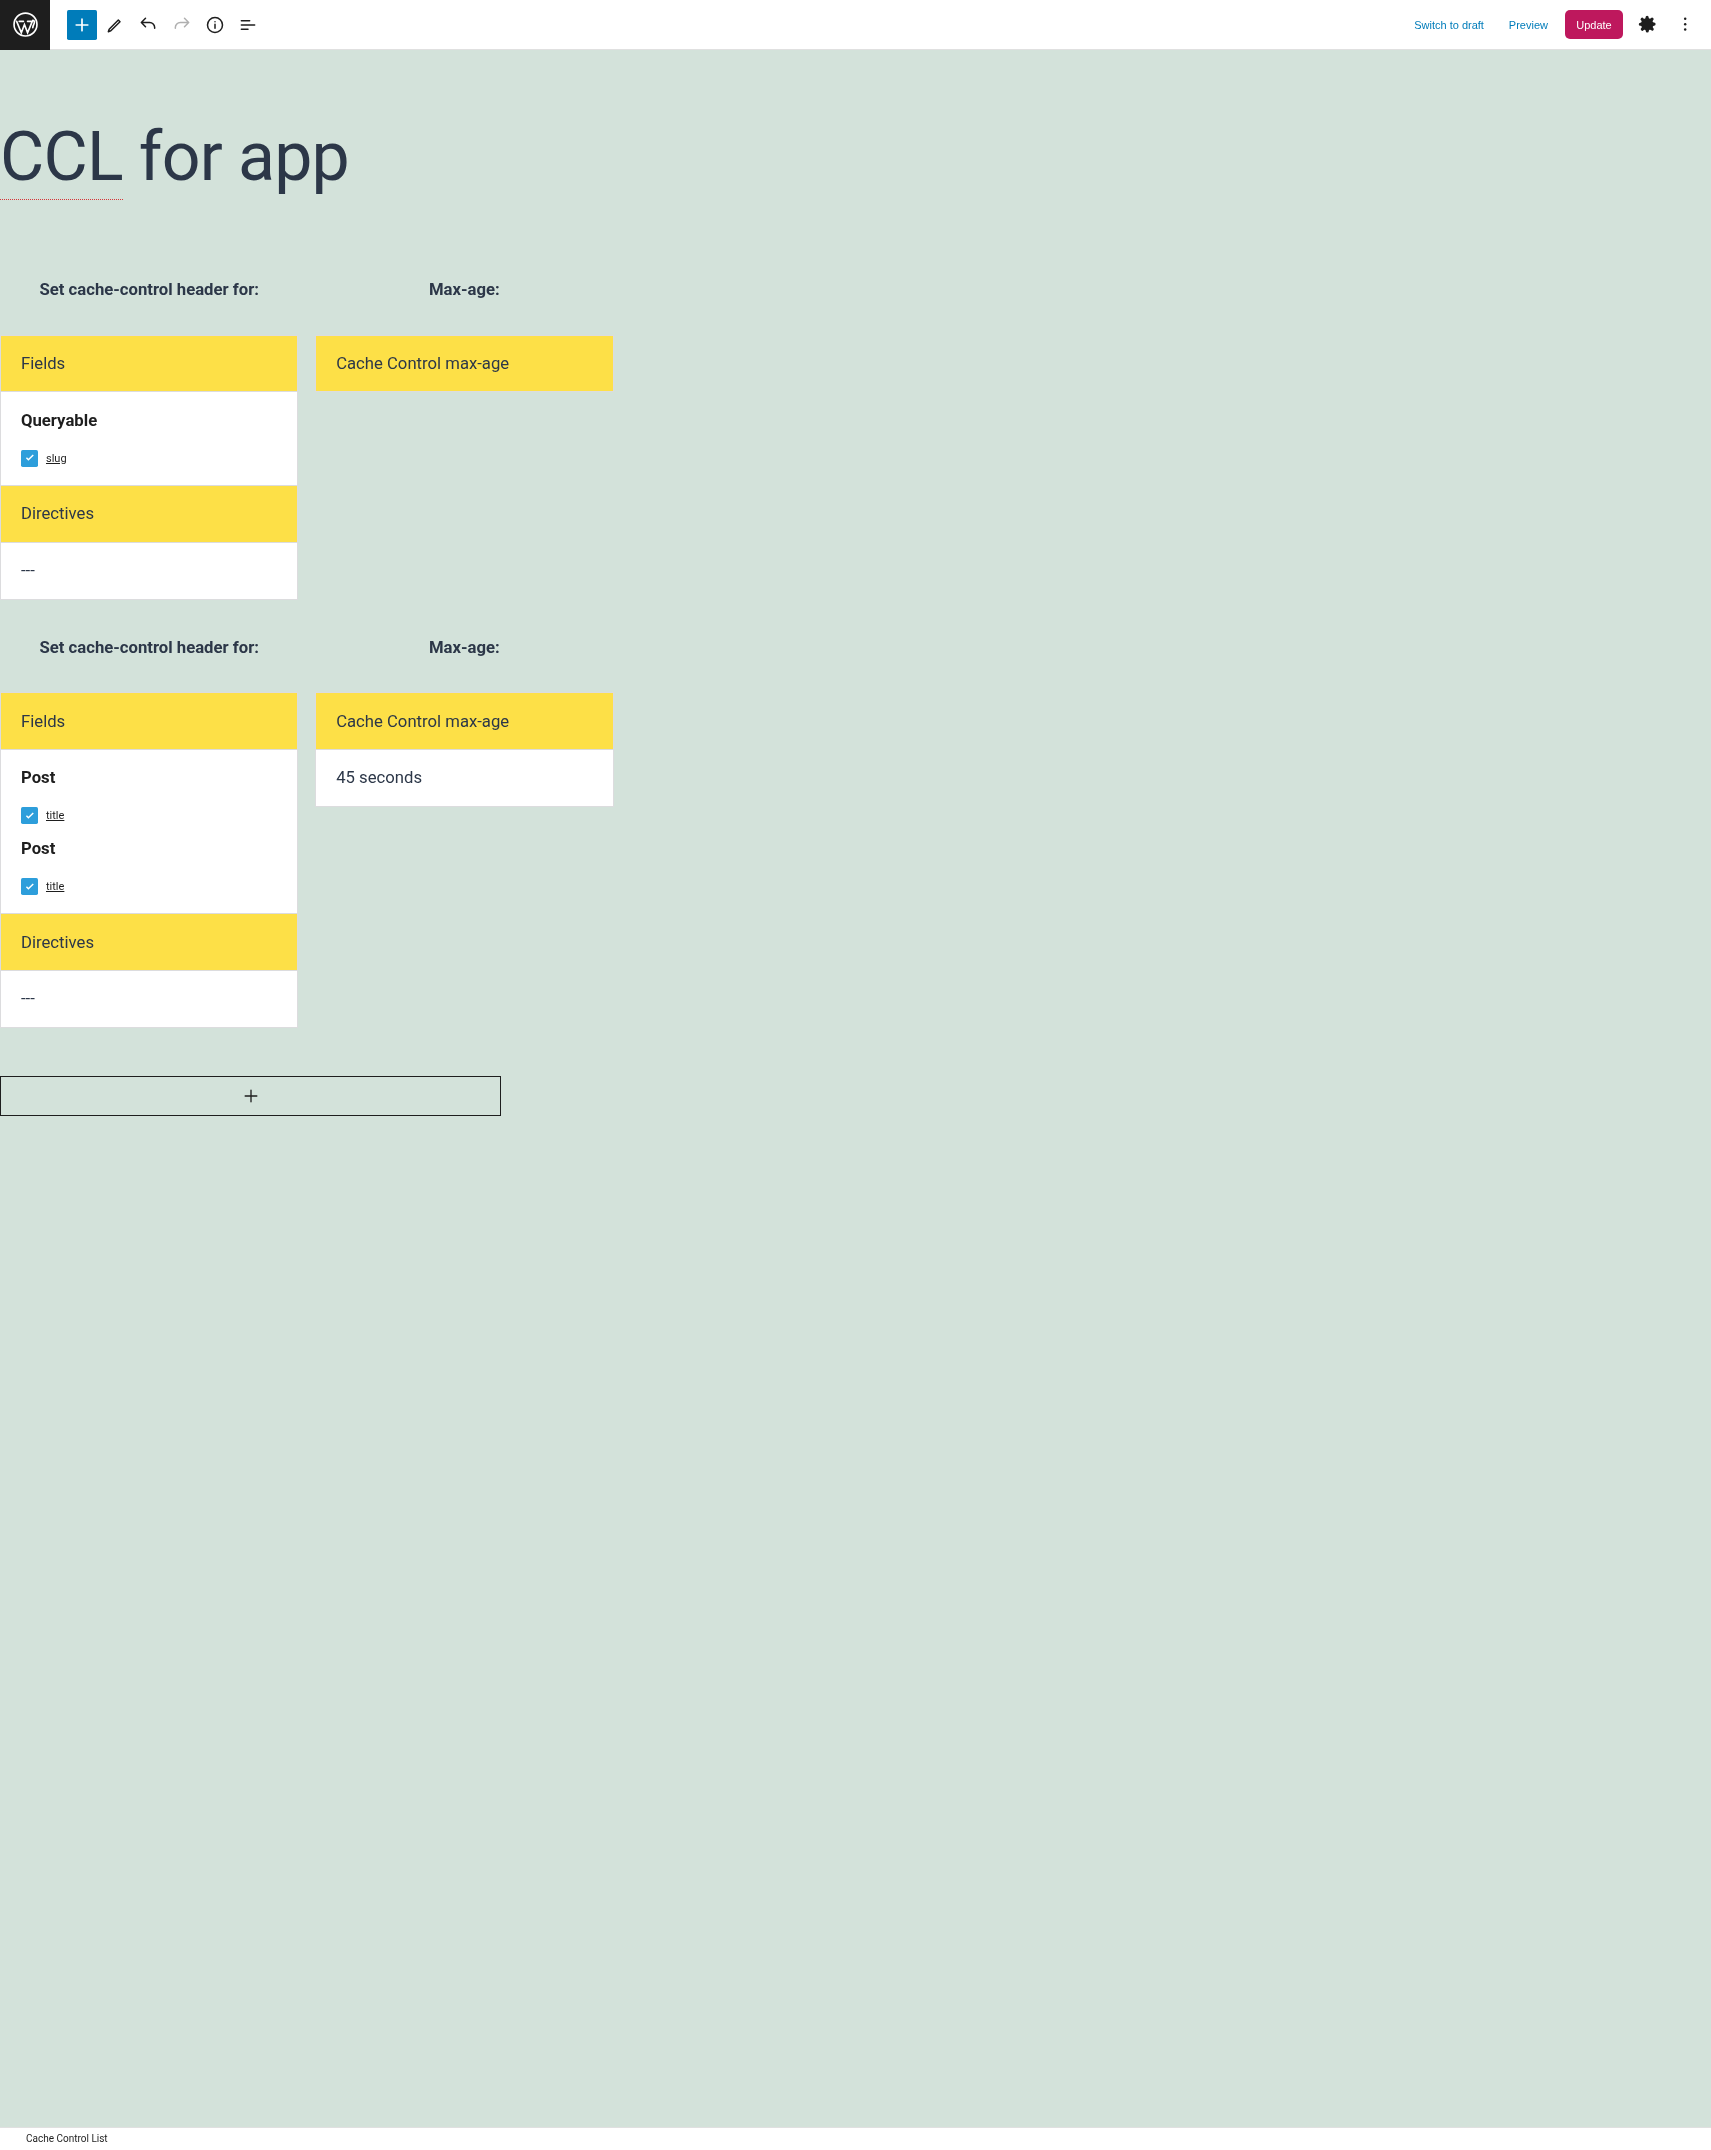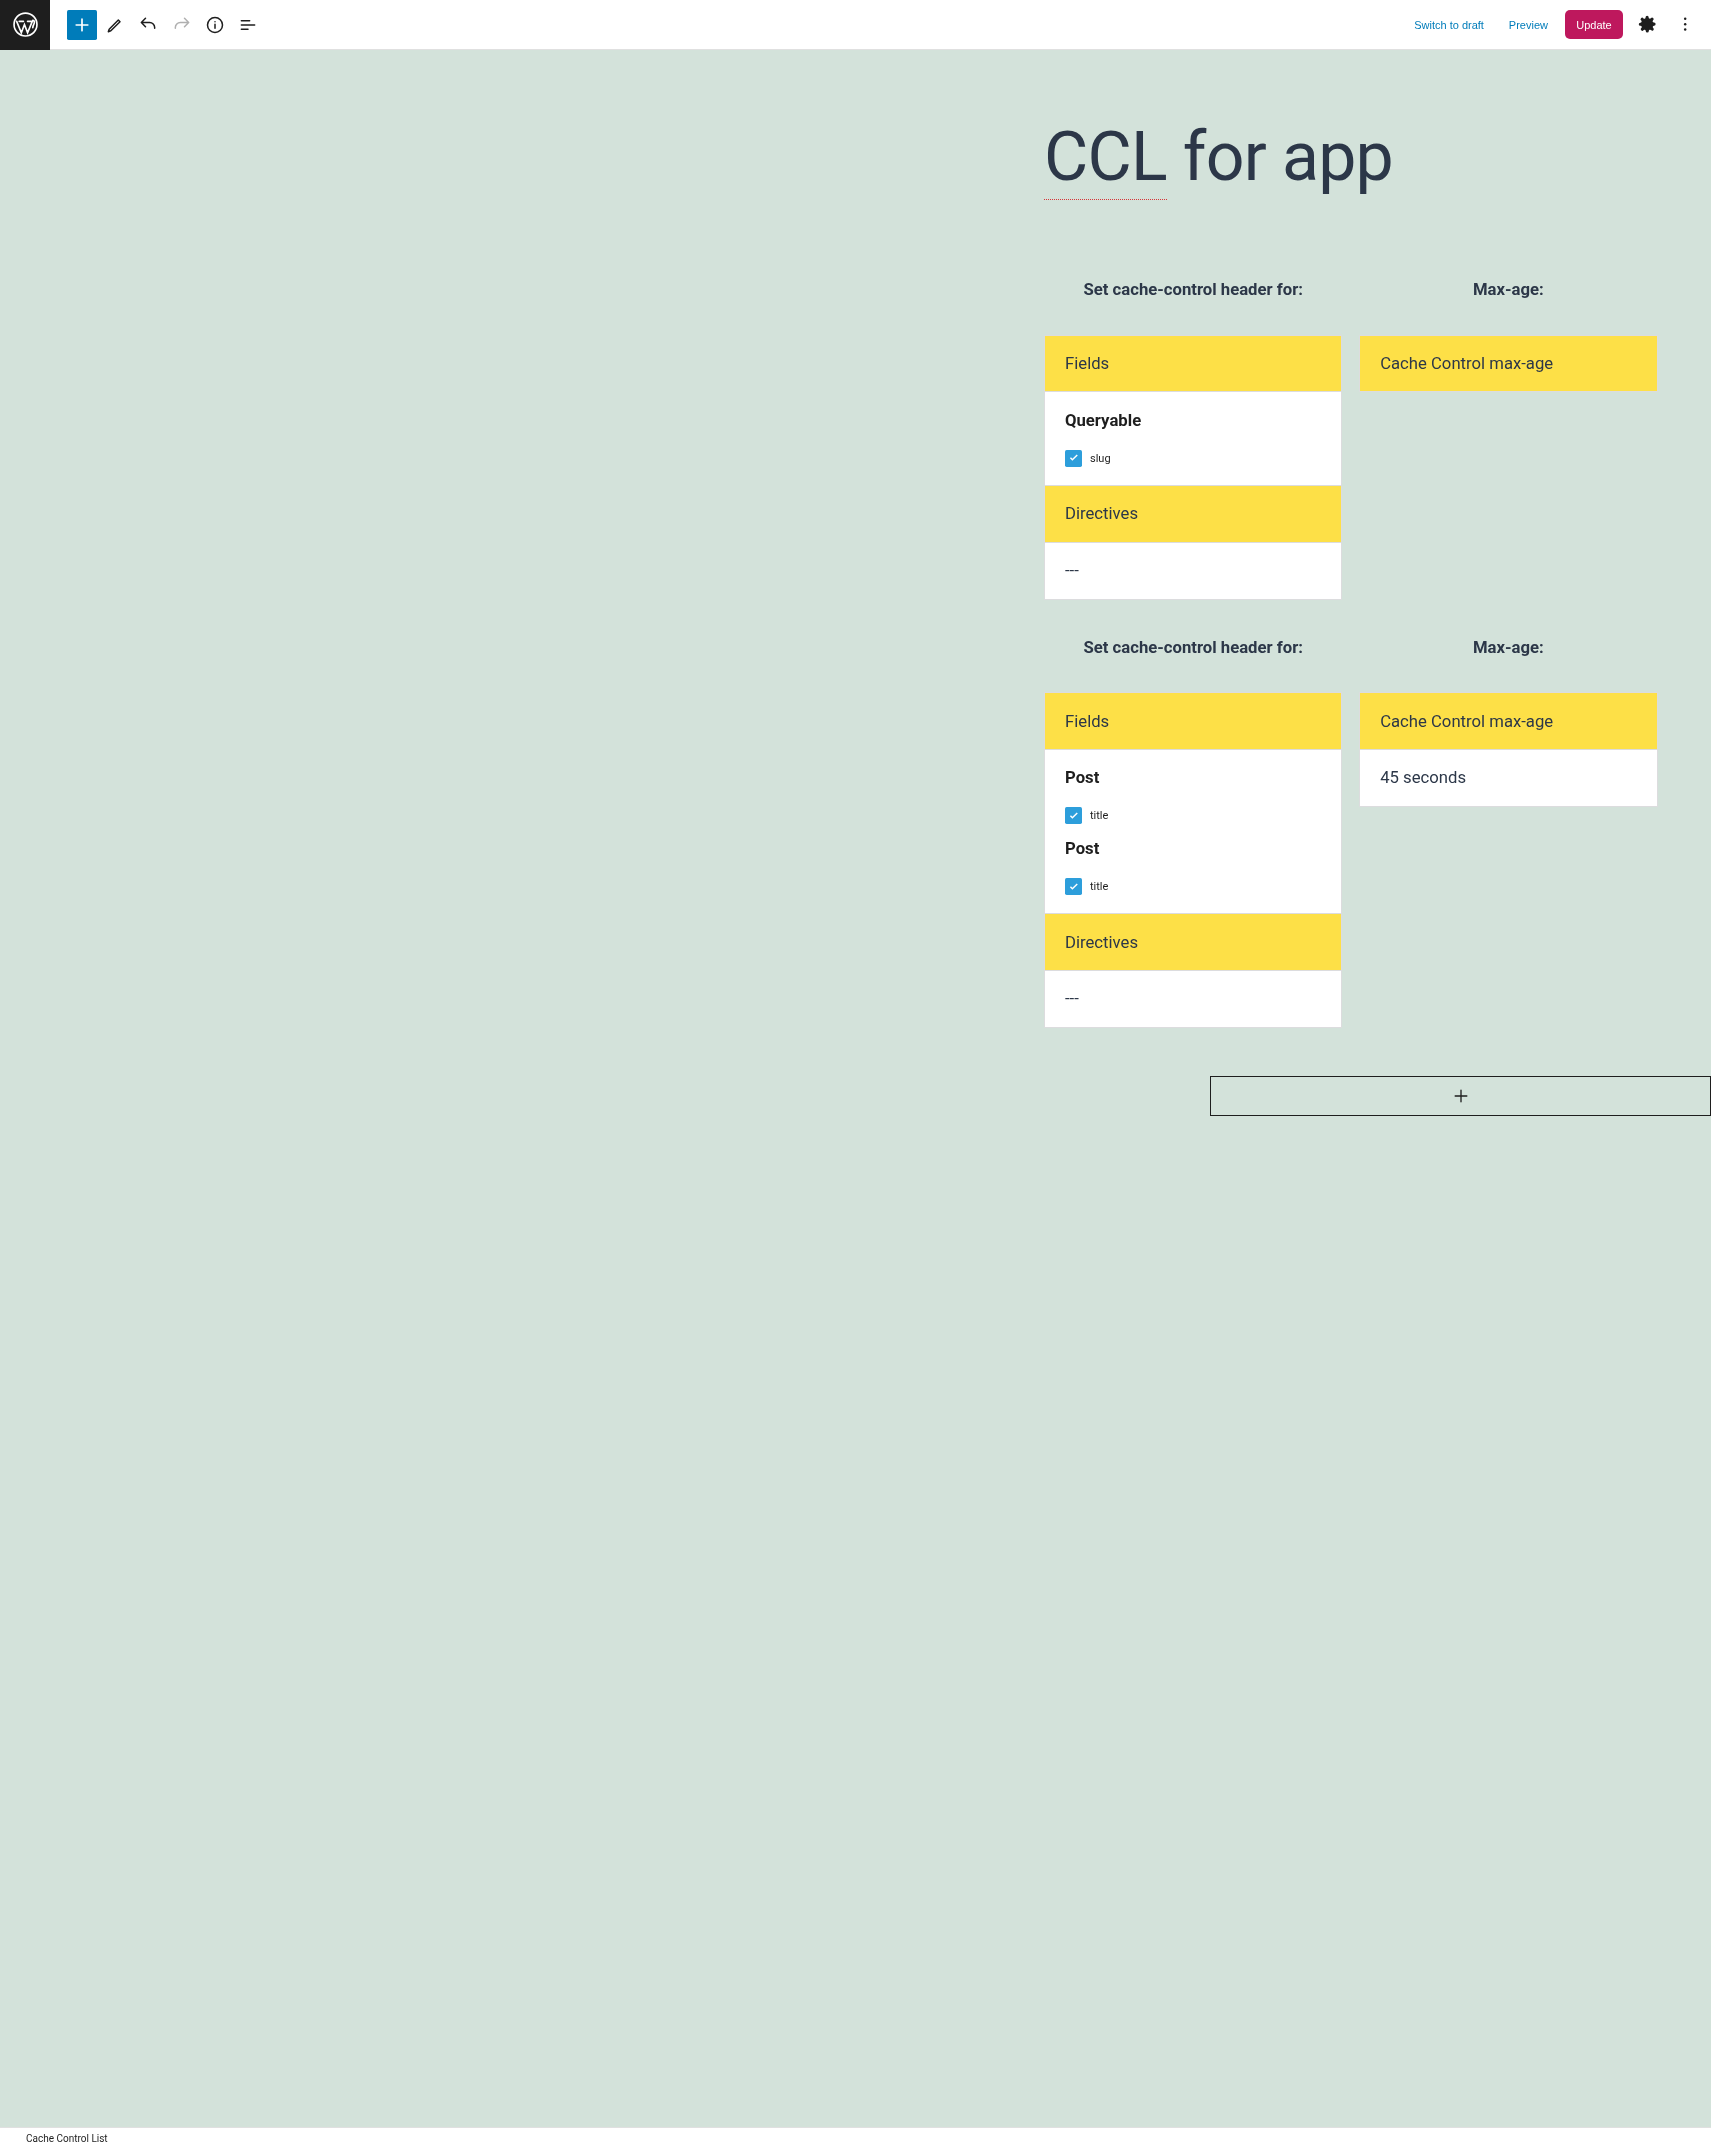--- a/index.html
+++ b/index.html
@@ -91,21 +91,21 @@
   }
   .icon-btn svg { width: 18.4px; height: 18.4px; fill: #1e1e1e; }
 
   
   .editor {
     flex: 1;
     background: #d3e2da;
     padding: 67px 0 48px;
     display: flex;
     flex-direction: column;
-    align-items: flex-end;
+    align-items: flex-start;
   }
   .page-title {
     font-size: 68px;
     font-weight: 400;
     color: #2c3748;
     letter-spacing: -0.8px;
     margin-bottom: 83px;
     width: 667px;
     max-width: 92%;
   }
@@ -137,21 +137,21 @@
     overflow: hidden;
   }
   .card-section {
     padding: 18.4px 20px;
   }
   .card-section.shaded { background: #fde047; }
   .card-section + .card-section { border-top: 0.8px solid #dcdcde; }
 
   .section-label { font-size: 16.7px; color: #2c3748; }
   .type-name { font-size: 16.7px; font-weight: 700; margin-bottom: 8.3px; }
-  .type-name + .field-row { margin-top: 20px; }
+  .type-name + .field-row { margin-top: 20px; text-decoration: underline; }
   .field-row {
     display: flex;
     align-items: center;
     gap: 8.3px;
     margin-top: 5px;
   }
   .chk {
     width: 16.7px; height: 16.7px;
     background: #2d9edb;
     border-radius: 1.7px;

